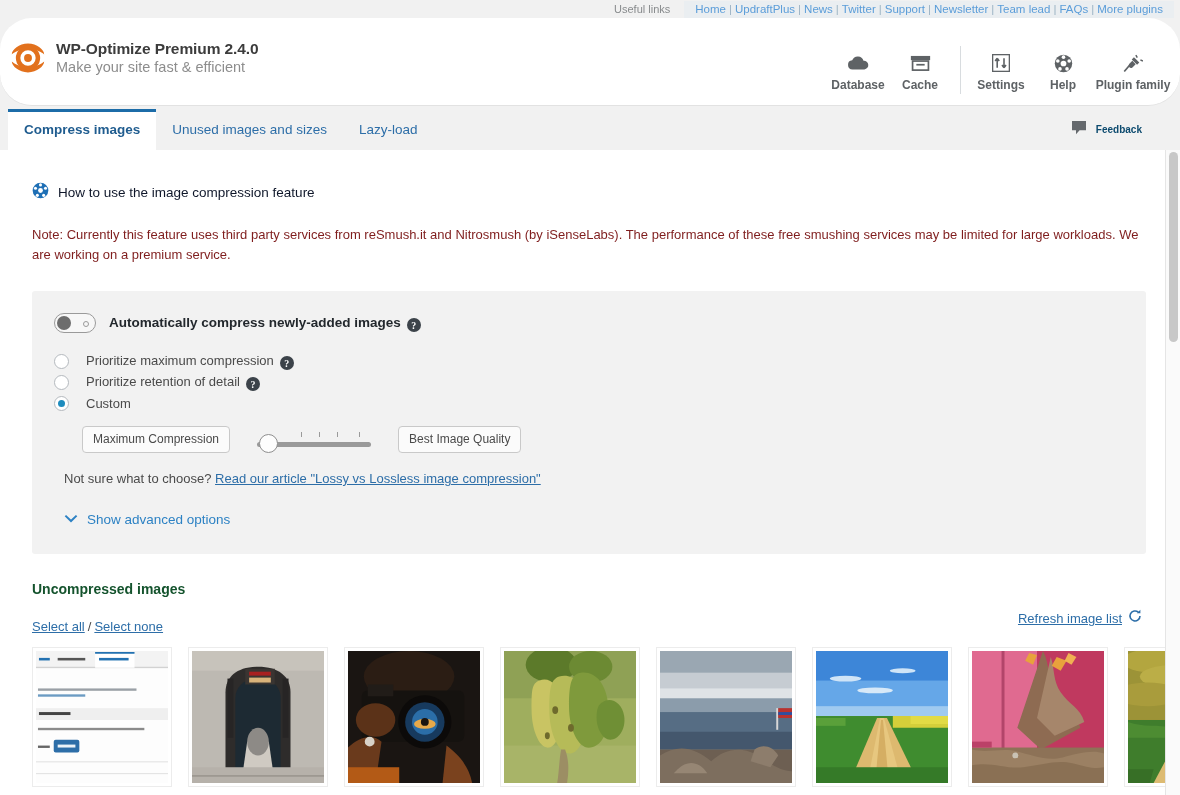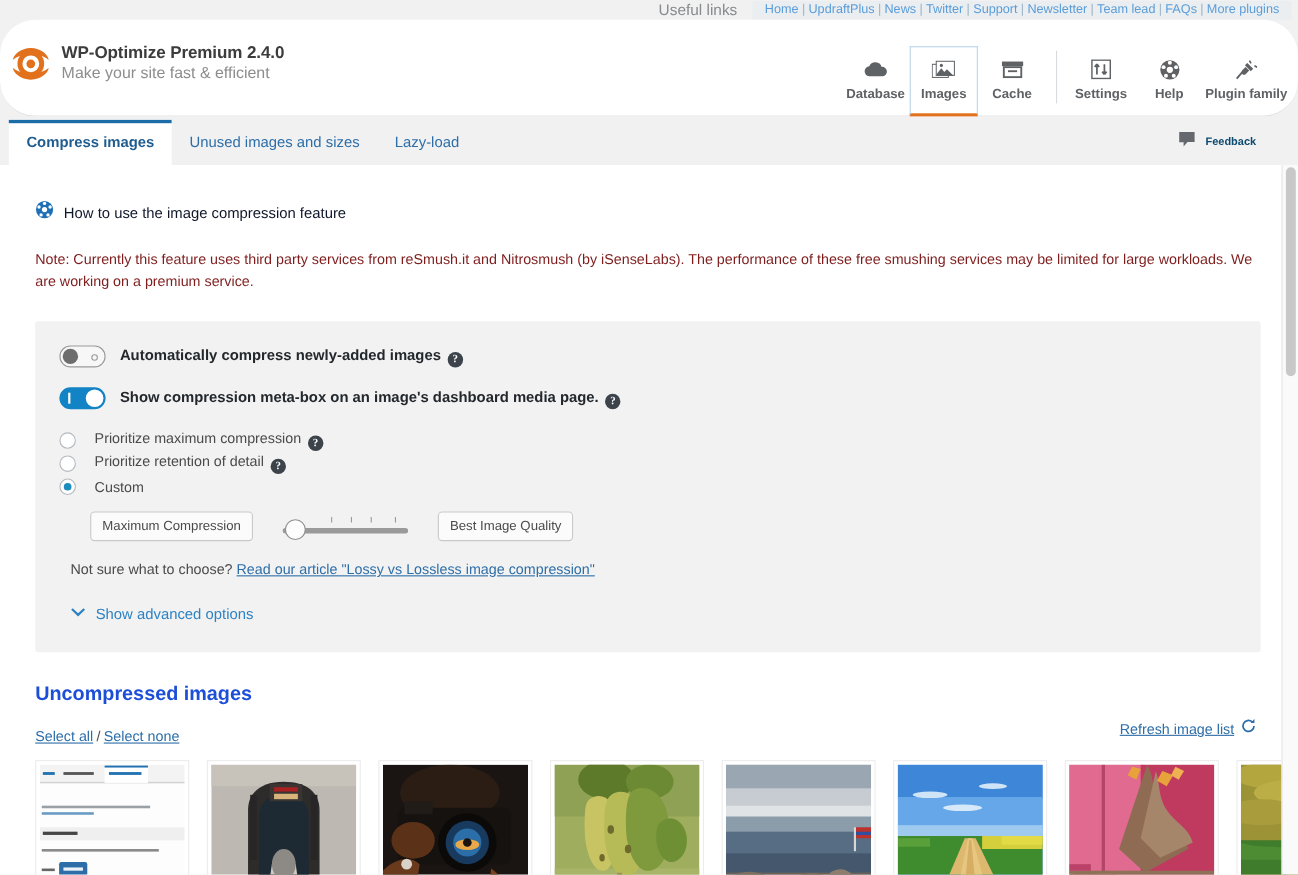--- a/index.html
+++ b/index.html
@@ -18,21 +18,21 @@
     background: #f1f1f1;
     display: flex;
     justify-content: flex-end;
     align-items: center;
     font-size: 11.5px;
     padding-right: 6px;
   }
   .useful-label {
     color: #888b8d;
     margin-right: 14px;
-    font-size: 14px;
+    font-size: 11px;
   }
   .useful-links {
     background: #eaeef1;
     padding: 2px 8px 3px 8px;
     display: flex;
     align-items: center;
     gap: 0;
   }
   .useful-links a {
     color: #5b9dd9;
@@ -281,21 +281,21 @@
     border-radius: 50%;
     background: #1e8cbe;
   }
   .radio-label {
     font-size: 13px;
     color: #4a4a4a;
   }
 
   .slider-row {
     display: flex;
-    align-items: flex-start;
+    align-items: flex-end;
     margin: 13px 0 0 28px;
     gap: 19px;
   }
   .slider-cap {
     background: #fbfbfb;
     border: 1px solid #c9c9c9;
     border-radius: 4px;
     font-size: 12px;
     color: #4a4a4a;
     padding: 5px 10px 6px 10px;
@@ -356,23 +356,23 @@
     align-items: center;
     gap: 9px;
     cursor: pointer;
   }
   .advanced-label {
     color: #2d82c4;
     font-size: 13.5px;
   }
 
   .section-title {
-    font-size: 18px;
+    font-size: 14px;
     font-weight: bold;
-    color: #1d4ed8;
+    color: #14532d;
     margin: 27px 0 0 0;
   }
 
   .sel-row {
     margin-top: 20px;
     position: relative;
     height: 20px;
   }
   .sel-row a {
     color: #2d6ea8;
@@ -477,31 +477,20 @@
   </div>
 
   <div class="mainnav">
     <a class="nav-item" href="#">
       <span class="nav-ico">
         <svg width="22" height="16" viewBox="0 0 24 16">
             <path d="M19 15H6a5 5 0 0 1-.3-9.98A6.5 6.5 0 0 1 18 5.6 4.7 4.7 0 0 1 19 15z" fill="#5e6265"></path>
           </svg>
       </span>
       <span>Database</span>
-    </a>
-    <a class="nav-item active" href="#">
-      <span class="nav-ico">
-        <svg width="22" height="19" viewBox="0 0 24 20">
-          <rect x="0.5" y="4.5" width="16" height="13" fill="#fff" stroke="#5e6265"></rect>
-          <rect x="4.5" y="1.5" width="18" height="14" fill="#fff" stroke="#5e6265"></rect>
-          <path d="M5 14l4.5-5.5 3 3.6 2.6-2.6 6.6 6.4H5z" fill="#5e6265"></path>
-          <circle cx="9.6" cy="5.6" r="1.6" fill="#5e6265"></circle>
-        </svg>
-      </span>
-      <span>Images</span>
     </a>
     <a class="nav-item" href="#">
       <span class="nav-ico">
         <svg width="21" height="17" viewBox="0 0 22 18">
           <rect x="0.8" y="1" width="20.4" height="4.4" fill="#5e6265"></rect>
           <rect x="2.6" y="6.4" width="16.8" height="9.6" fill="none" stroke="#5e6265" stroke-width="1.8"></rect>
           <rect x="6.6" y="9.4" width="8.8" height="1.8" fill="#5e6265"></rect>
         </svg>
       </span>
       <span>Cache</span>
@@ -581,27 +570,20 @@
     <div class="panel">
 
       <div class="toggle-row">
         <span class="switch off">
           <span class="knob"></span>
           <span class="hole"></span>
         </span>
         <span class="toggle-label"><span>Automatically compress newly-added images</span><span class="qmark">?</span></span>
       </div>
 
-      <div class="toggle-row">
-        <span class="switch on">
-          <span class="bar"></span>
-          <span class="knob"></span>
-        </span>
-        <span class="toggle-label"><span>Show compression meta-box on an image's dashboard media page.</span><span class="qmark">?</span></span>
-      </div>
 
 
       <div class="radio-row">
         <span class="radio"></span>
         <span class="radio-label"><span>Prioritize maximum compression</span><span class="qmark">?</span></span>
       </div>
       <div class="radio-row">
         <span class="radio"></span>
         <span class="radio-label"><span>Prioritize retention of detail</span><span class="qmark">?</span></span>
       </div>

